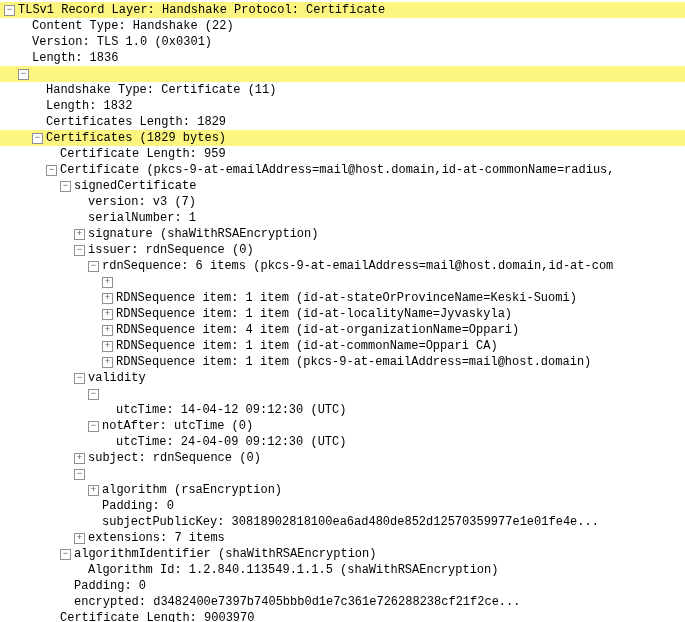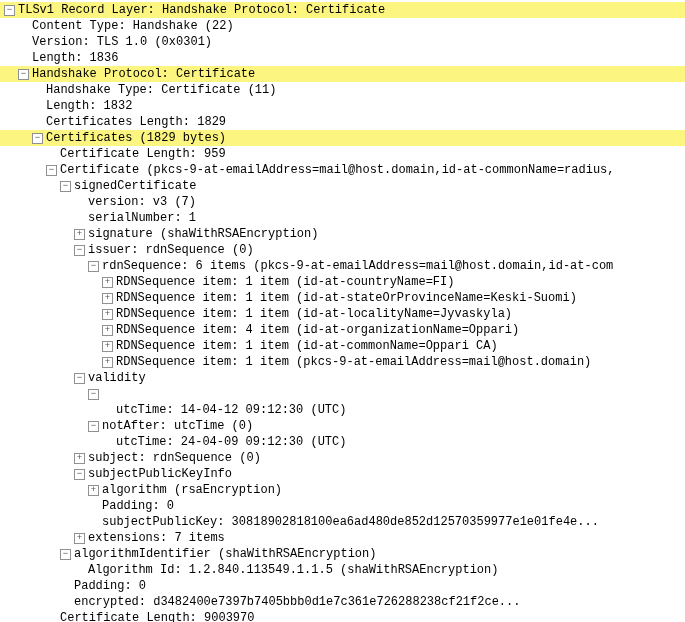--- a/index.html
+++ b/index.html
@@ -70,21 +70,20 @@
   <span class="txt">Version: TLS 1.0 (0x0301)</span>
 </div>
 <div class="row">
   <span class="indent i1"></span>
     <span class="notog"></span>
   <span class="txt">Length: 1836</span>
 </div>
 <div class="row hl">
   <span class="indent i1"></span>
   <span class="tog">−</span>
-  <span class="txt">Handshake Protocol: Certificate</span>
 </div>
 <div class="row">
   <span class="indent i2"></span>
     <span class="notog"></span>
   <span class="txt">Handshake Type: Certificate (11)</span>
 </div>
 <div class="row">
   <span class="indent i2"></span>
     <span class="notog"></span>
   <span class="txt">Length: 1832</span>
@@ -135,21 +134,20 @@
   <span class="txt">issuer: rdnSequence (0)</span>
 </div>
 <div class="row">
   <span class="indent i6"></span>
   <span class="tog">−</span>
   <span class="txt">rdnSequence: 6 items (pkcs-9-at-emailAddress=mail@host.domain,id-at-com</span>
 </div>
 <div class="row">
   <span class="indent i7"></span>
   <span class="tog">+</span>
-  <span class="txt">RDNSequence item: 1 item (id-at-countryName=FI)</span>
 </div>
 <div class="row">
   <span class="indent i7"></span>
   <span class="tog">+</span>
   <span class="txt">RDNSequence item: 1 item (id-at-stateOrProvinceName=Keski-Suomi)</span>
 </div>
 <div class="row">
   <span class="indent i7"></span>
   <span class="tog">+</span>
   <span class="txt">RDNSequence item: 1 item (id-at-localityName=Jyvaskyla)</span>
@@ -194,21 +192,20 @@
   <span class="txt">utcTime: 24-04-09 09:12:30 (UTC)</span>
 </div>
 <div class="row">
   <span class="indent i5"></span>
   <span class="tog">+</span>
   <span class="txt">subject: rdnSequence (0)</span>
 </div>
 <div class="row">
   <span class="indent i5"></span>
   <span class="tog">−</span>
-  <span class="txt">subjectPublicKeyInfo</span>
 </div>
 <div class="row">
   <span class="indent i6"></span>
   <span class="tog">+</span>
   <span class="txt">algorithm (rsaEncryption)</span>
 </div>
 <div class="row">
   <span class="indent i6"></span>
     <span class="notog"></span>
   <span class="txt">Padding: 0</span>

